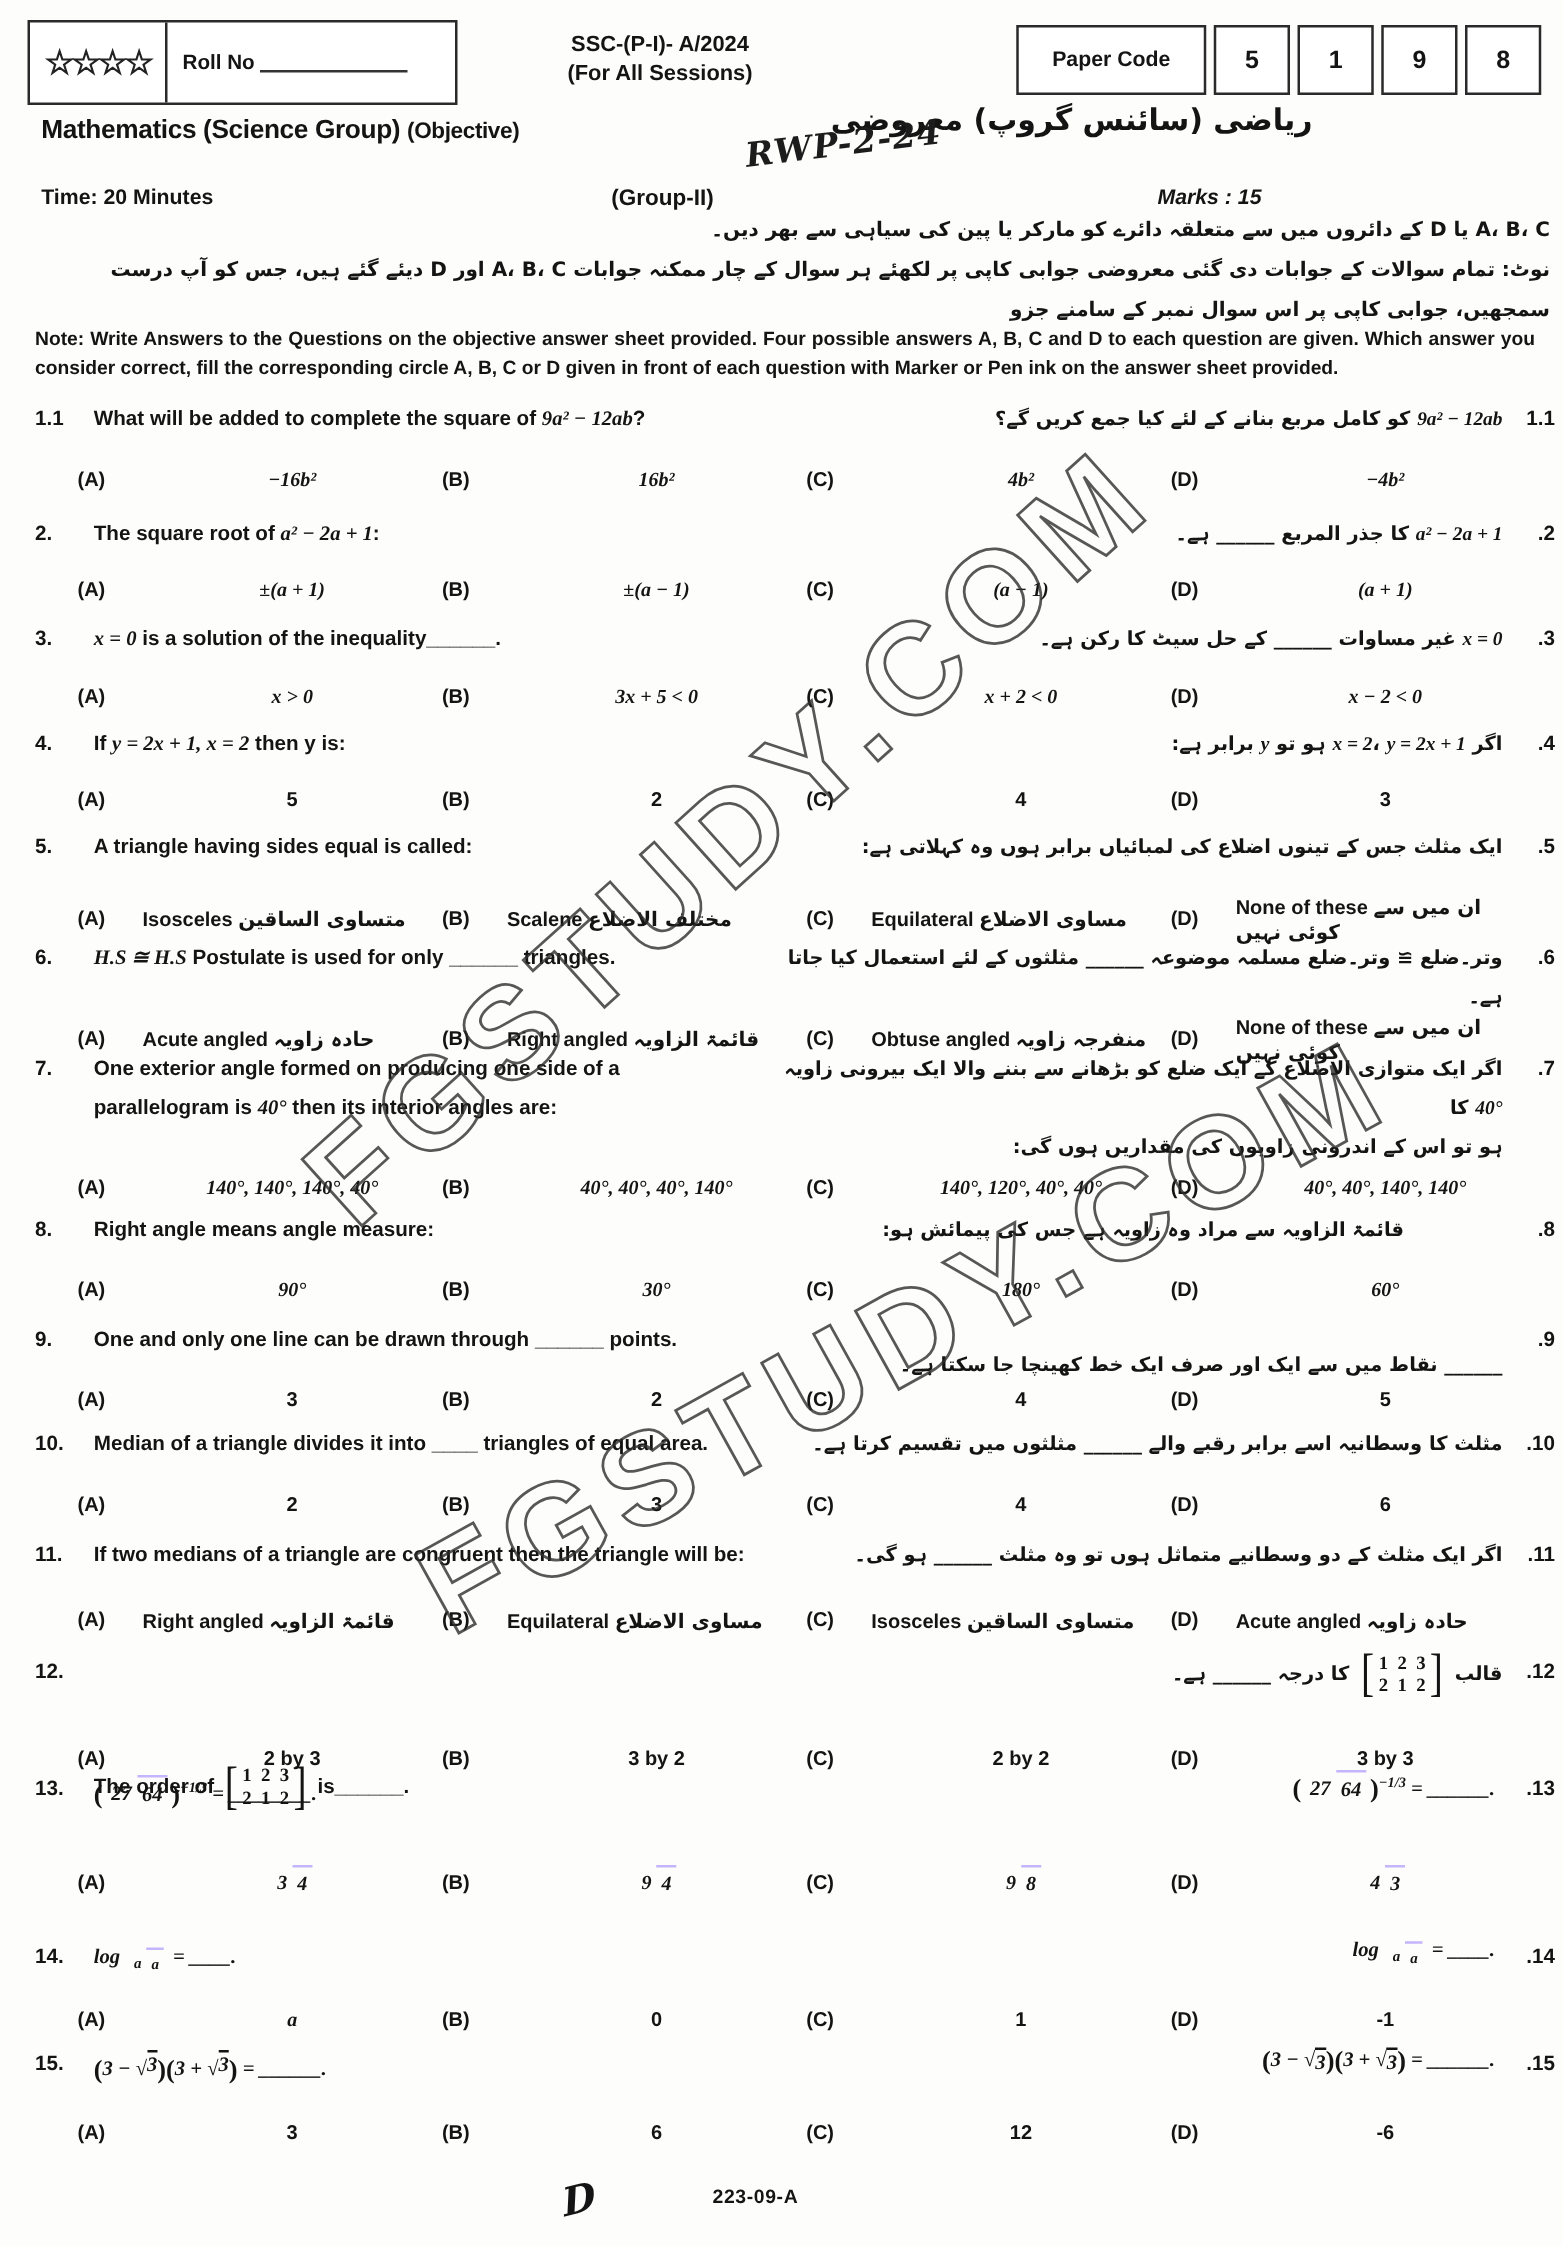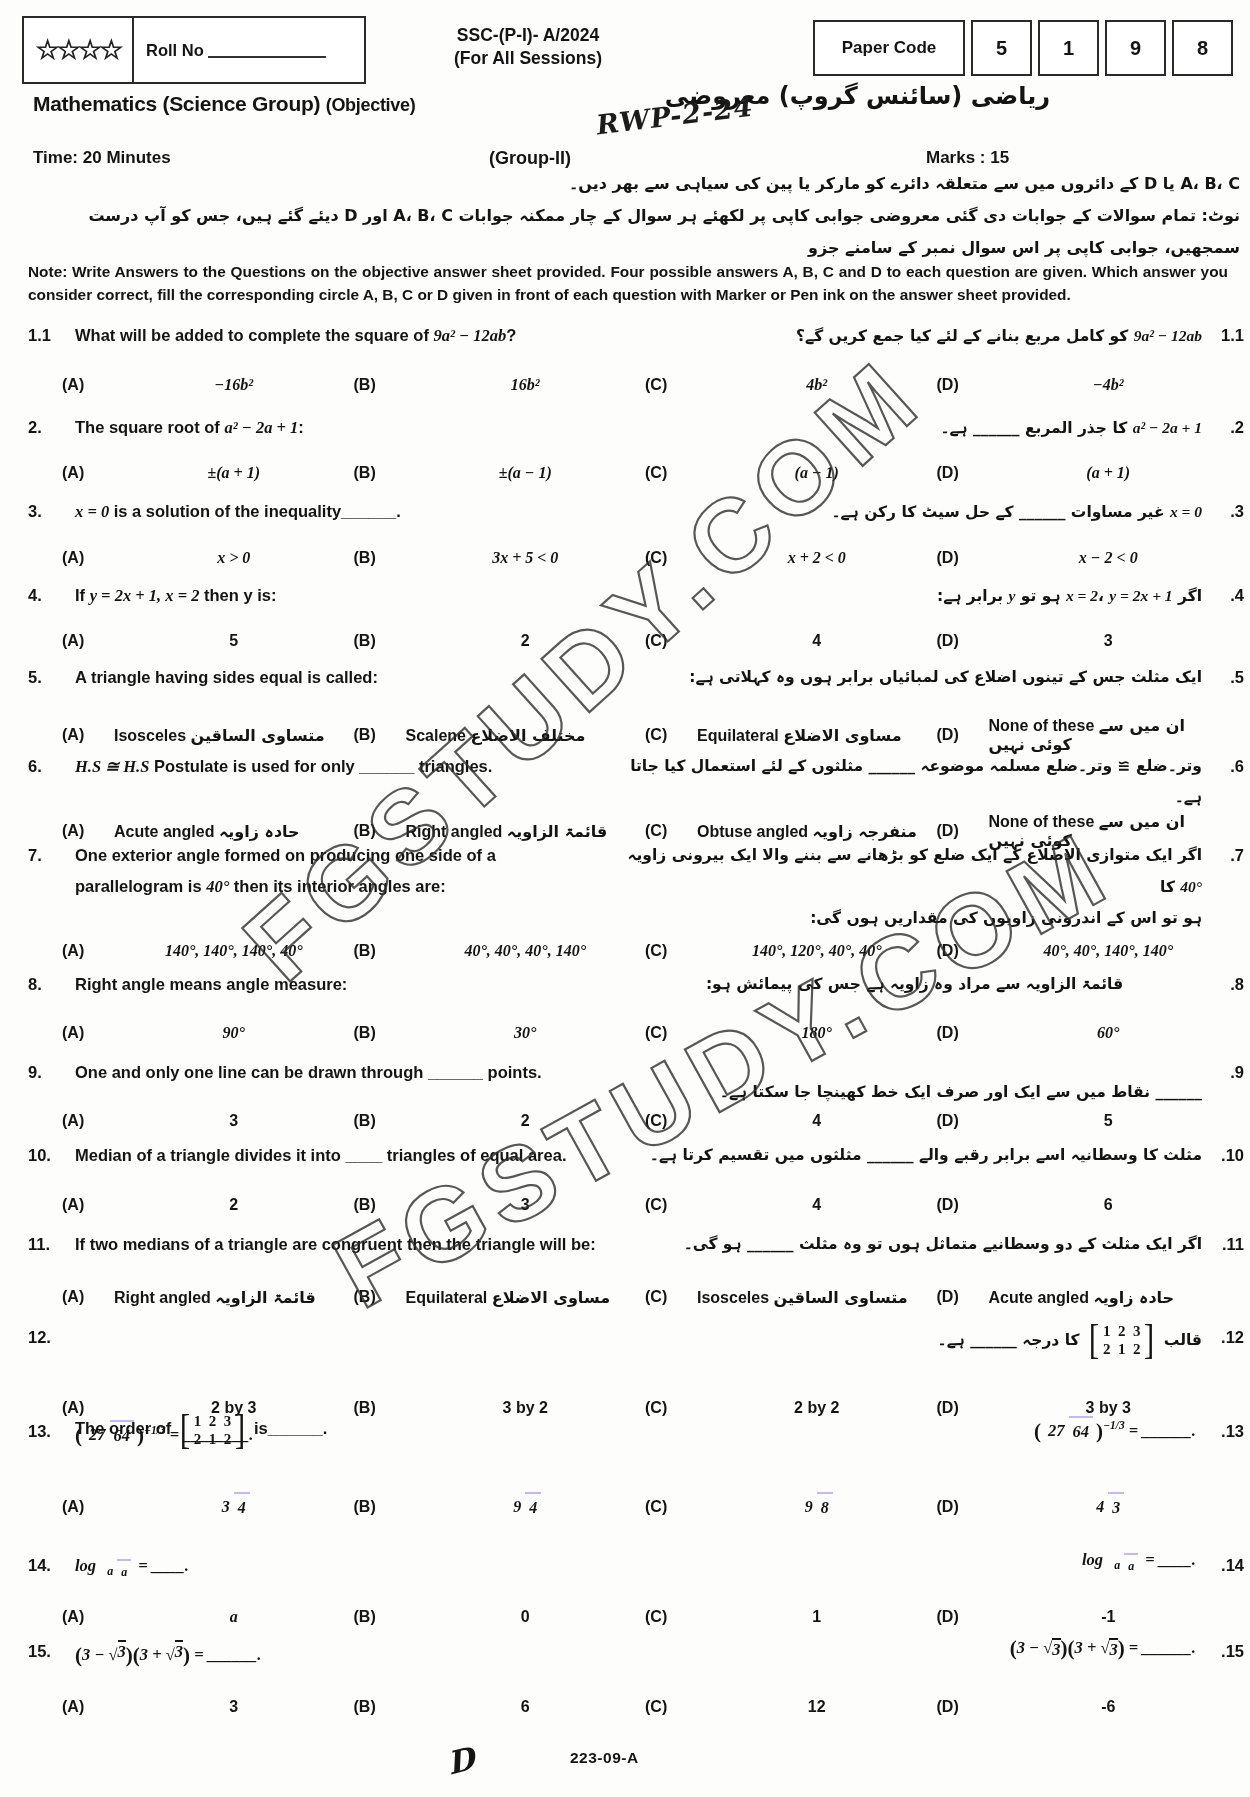--- a/index.html
+++ b/index.html
@@ -21,21 +21,21 @@
   #pc-label{width:148px;font-size:17px;}
   .pc-digit{width:57px;font-size:20px;}
   
   #subj-en{left:33px;top:92px;font-size:21px;font-weight:700;letter-spacing:-0.3px;}
   #subj-en .obj{font-size:18px;font-weight:700;margin-top:19px;}
   #subj-ur{right:200px;top:82px;direction:rtl;font-family:"DejaVu Sans",sans-serif;font-weight:700;font-size:24px;}
   #handcode{left:596px;top:100px;font-family:"DejaVu Serif",serif;font-style:italic;font-weight:700;
             font-size:27px;transform:rotate(-7deg);color:#1c1c1c;letter-spacing:1px;}
   #timelbl{left:33px;top:148px;font-weight:700;font-size:17px;}
   #grouplbl{left:455px;top:148px;width:150px;text-align:center;font-weight:700;font-size:18px;}
-  #markslbl{left:926px;top:148px;font-weight:700;font-size:17px;}
+  #markslbl{left:926px;top:148px;font-weight:700;font-size:17px;font-style:italic;}
   #note-ur{left:50px;right:10px;top:168px;direction:rtl;text-align:right;font-family:"DejaVu Sans",sans-serif;
            font-weight:700;font-size:16px;line-height:2.0;}
   #note-en{left:28px;top:260px;width:1200px;font-weight:700;font-size:15.4px;line-height:1.52;text-align:justify;}
   
   .qn-l{position:absolute;left:28px;width:44px;font-weight:700;font-size:16.5px;}
   .qn-r{position:absolute;right:6px;width:40px;font-weight:700;font-size:16.5px;text-align:right;}
   .q-en{position:absolute;left:75px;width:548px;font-weight:700;font-size:16.5px;line-height:1.85;}
   .q-ur{position:absolute;right:48px;width:575px;direction:rtl;text-align:right;font-weight:700;font-size:15.5px;
         font-family:"DejaVu Sans",sans-serif;line-height:2.0;}
   .q-mr{position:absolute;right:54px;width:440px;direction:ltr;text-align:right;font-weight:700;font-size:16.5px;}

